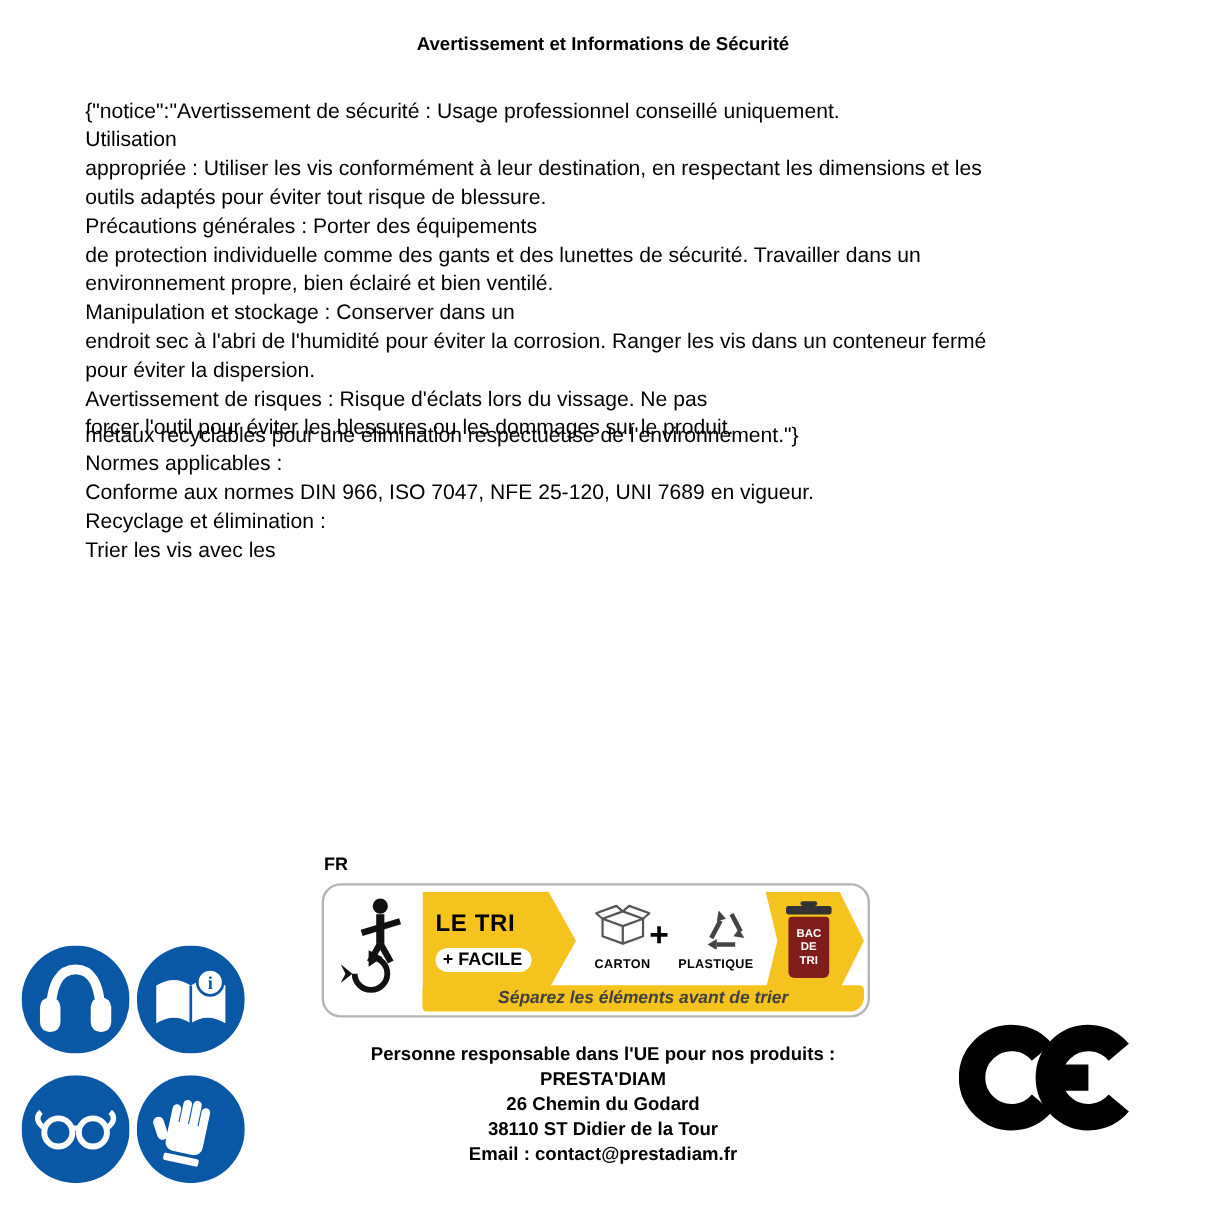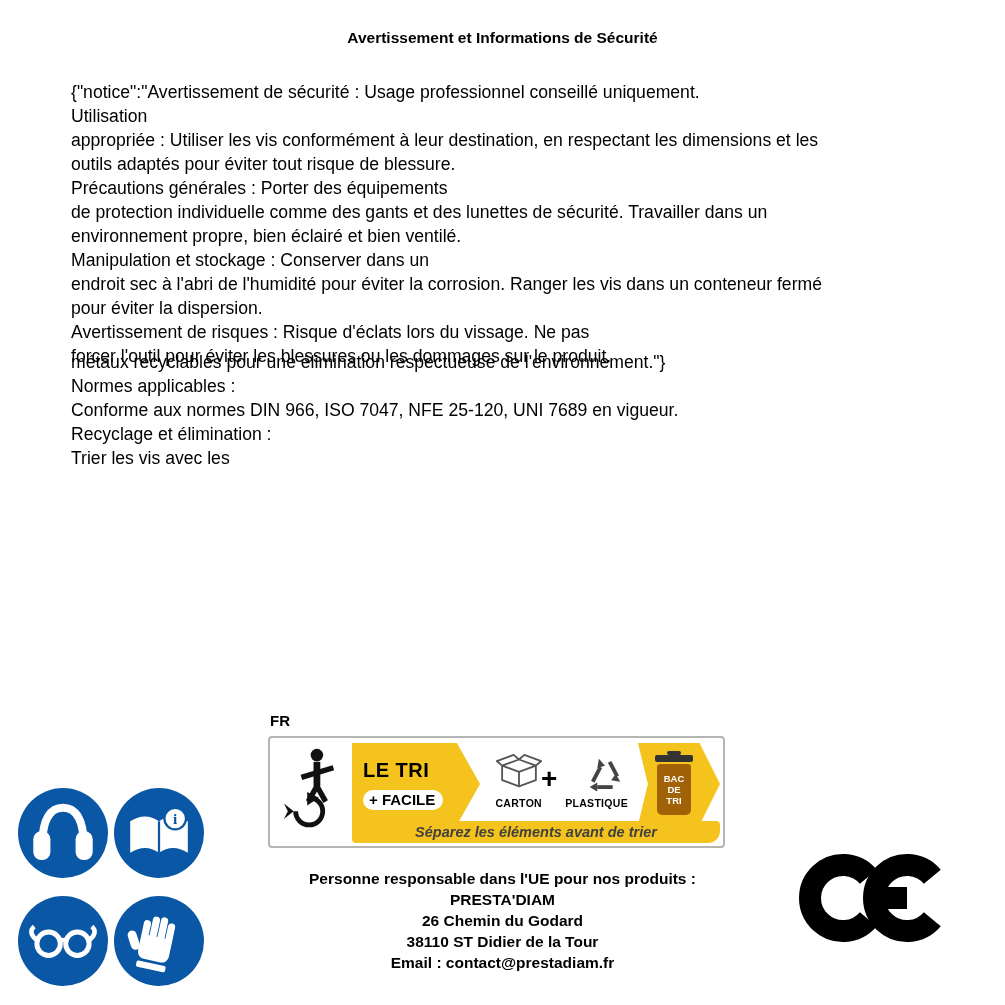--- a/index.html
+++ b/index.html
@@ -16,21 +16,21 @@
   .tline{ white-space:pre; }
 
   .icon-grid{ position:absolute; left:18px; top:788px; display:grid;
               grid-template-columns:90px 90px; grid-template-rows:90px 90px;
               column-gap:6px; row-gap:18px; }
   .sicon svg{ width:90px; height:90px; display:block; }
 
   .fr{ position:absolute; left:270px; top:712px; font-weight:bold; font-size:15px; }
 
   .trilabel{ position:absolute; left:268px; top:736px; width:457px; height:112px;
-             background:#fff; border:2px solid #b5b5b5; border-radius:4px; }
+             background:#fff; border:2px solid #b5b5b5; border-radius:16px; }
   .triman{ position:absolute; left:12px; top:8px; width:64px; height:90px; }
   .triman svg{ width:64px; height:90px; display:block; }
 
   .ribbon{ position:absolute; left:82px; top:5px; width:128px; height:82px; background:var(--yellow);
            clip-path:polygon(0 0,82% 0,100% 50%,82% 100%,0 100%);
            display:flex; flex-direction:column; align-items:flex-start; justify-content:center;
            padding-left:11px; }
   .ltr1{ font-size:20px; font-weight:bold; letter-spacing:.5px; }
   .pill{ margin-top:8px; background:#fff; border-radius:11px; padding:1px 8px 2px 6px;
          font-size:15px; font-weight:bold; }
@@ -42,21 +42,21 @@
   .matlabel{ font-size:10.5px; font-weight:bold; margin-top:2px; letter-spacing:.3px; }
   .plus{ position:absolute; left:271px; top:25px; font-size:28px; font-weight:bold; }
 
   .bacribbon{ position:absolute; left:368px; top:5px; width:82px; height:82px; background:var(--yellow);
               clip-path:polygon(0 0,75% 0,100% 50%,75% 100%,0 100%,12% 50%);
               display:flex; align-items:center; justify-content:center; }
   .bin{ position:relative; width:38px; height:68px; margin-right:10px; }
   .bin-lid{ position:absolute; top:5px; left:0; width:38px; height:7px; background:#333; border-radius:2px; }
   .bin-lid::before{ content:""; position:absolute; left:12px; top:-4px; width:14px; height:4px;
                     background:#333; border-radius:2px; }
-  .bin-body{ position:absolute; top:14px; left:2px; width:34px; height:51px; background:#a16207;
+  .bin-body{ position:absolute; top:14px; left:2px; width:34px; height:51px; background:#7f1d1d;
              border-radius:3px 3px 5px 5px; color:#fff; font-size:9.5px; font-weight:bold;
              text-align:center; display:flex; flex-direction:column; justify-content:center;
              line-height:11px; }
 
   .tagline{ position:absolute; left:82px; right:3px; bottom:3px; height:22px; background:var(--yellow);
             color:#404040; font-style:italic; font-weight:bold; font-size:14.5px;
             display:flex; align-items:center; justify-content:center; border-radius:4px 4px 12px 4px; }
 
   .address{ position:absolute; left:0; top:868px; width:1005px; text-align:center;
             font-weight:bold; font-size:15.5px; line-height:21px; }

